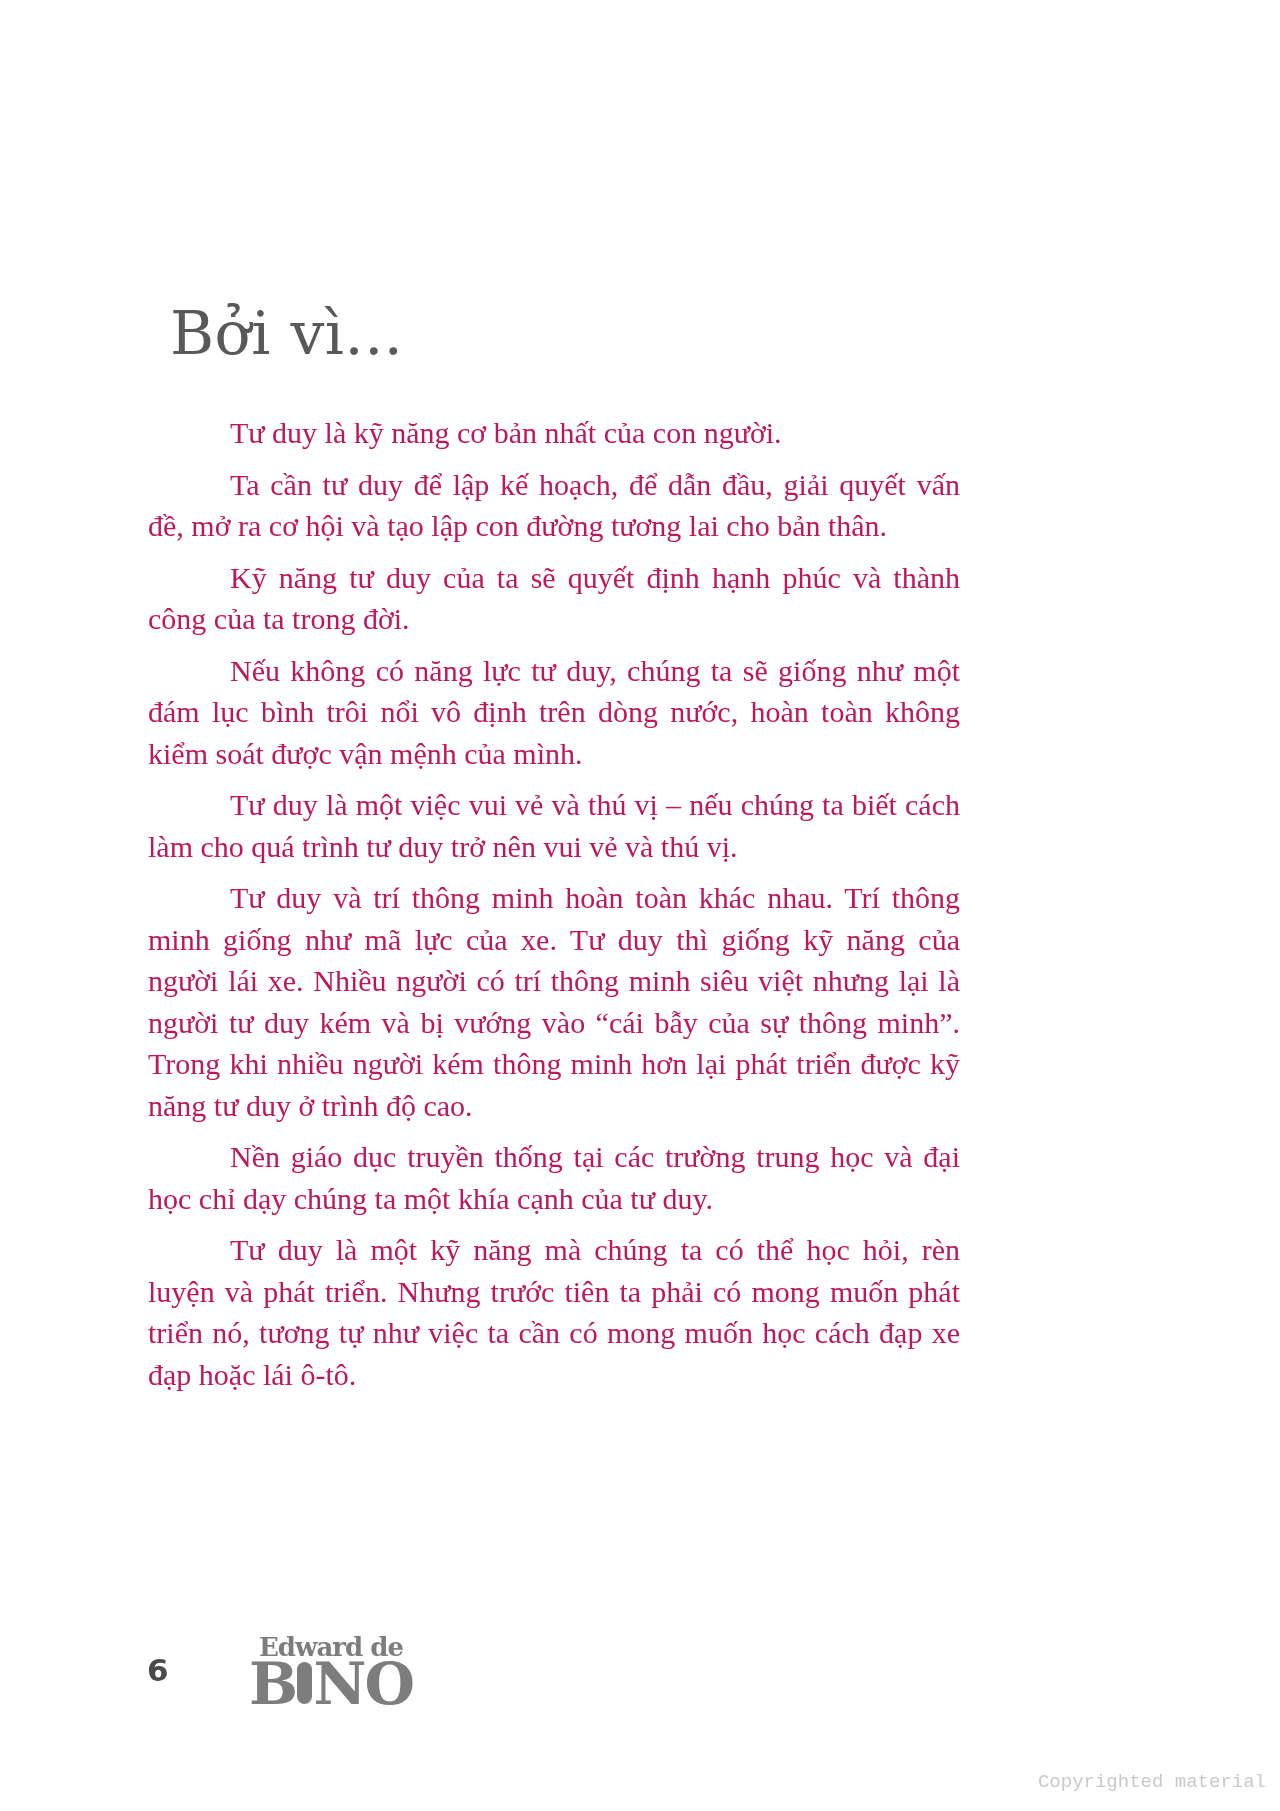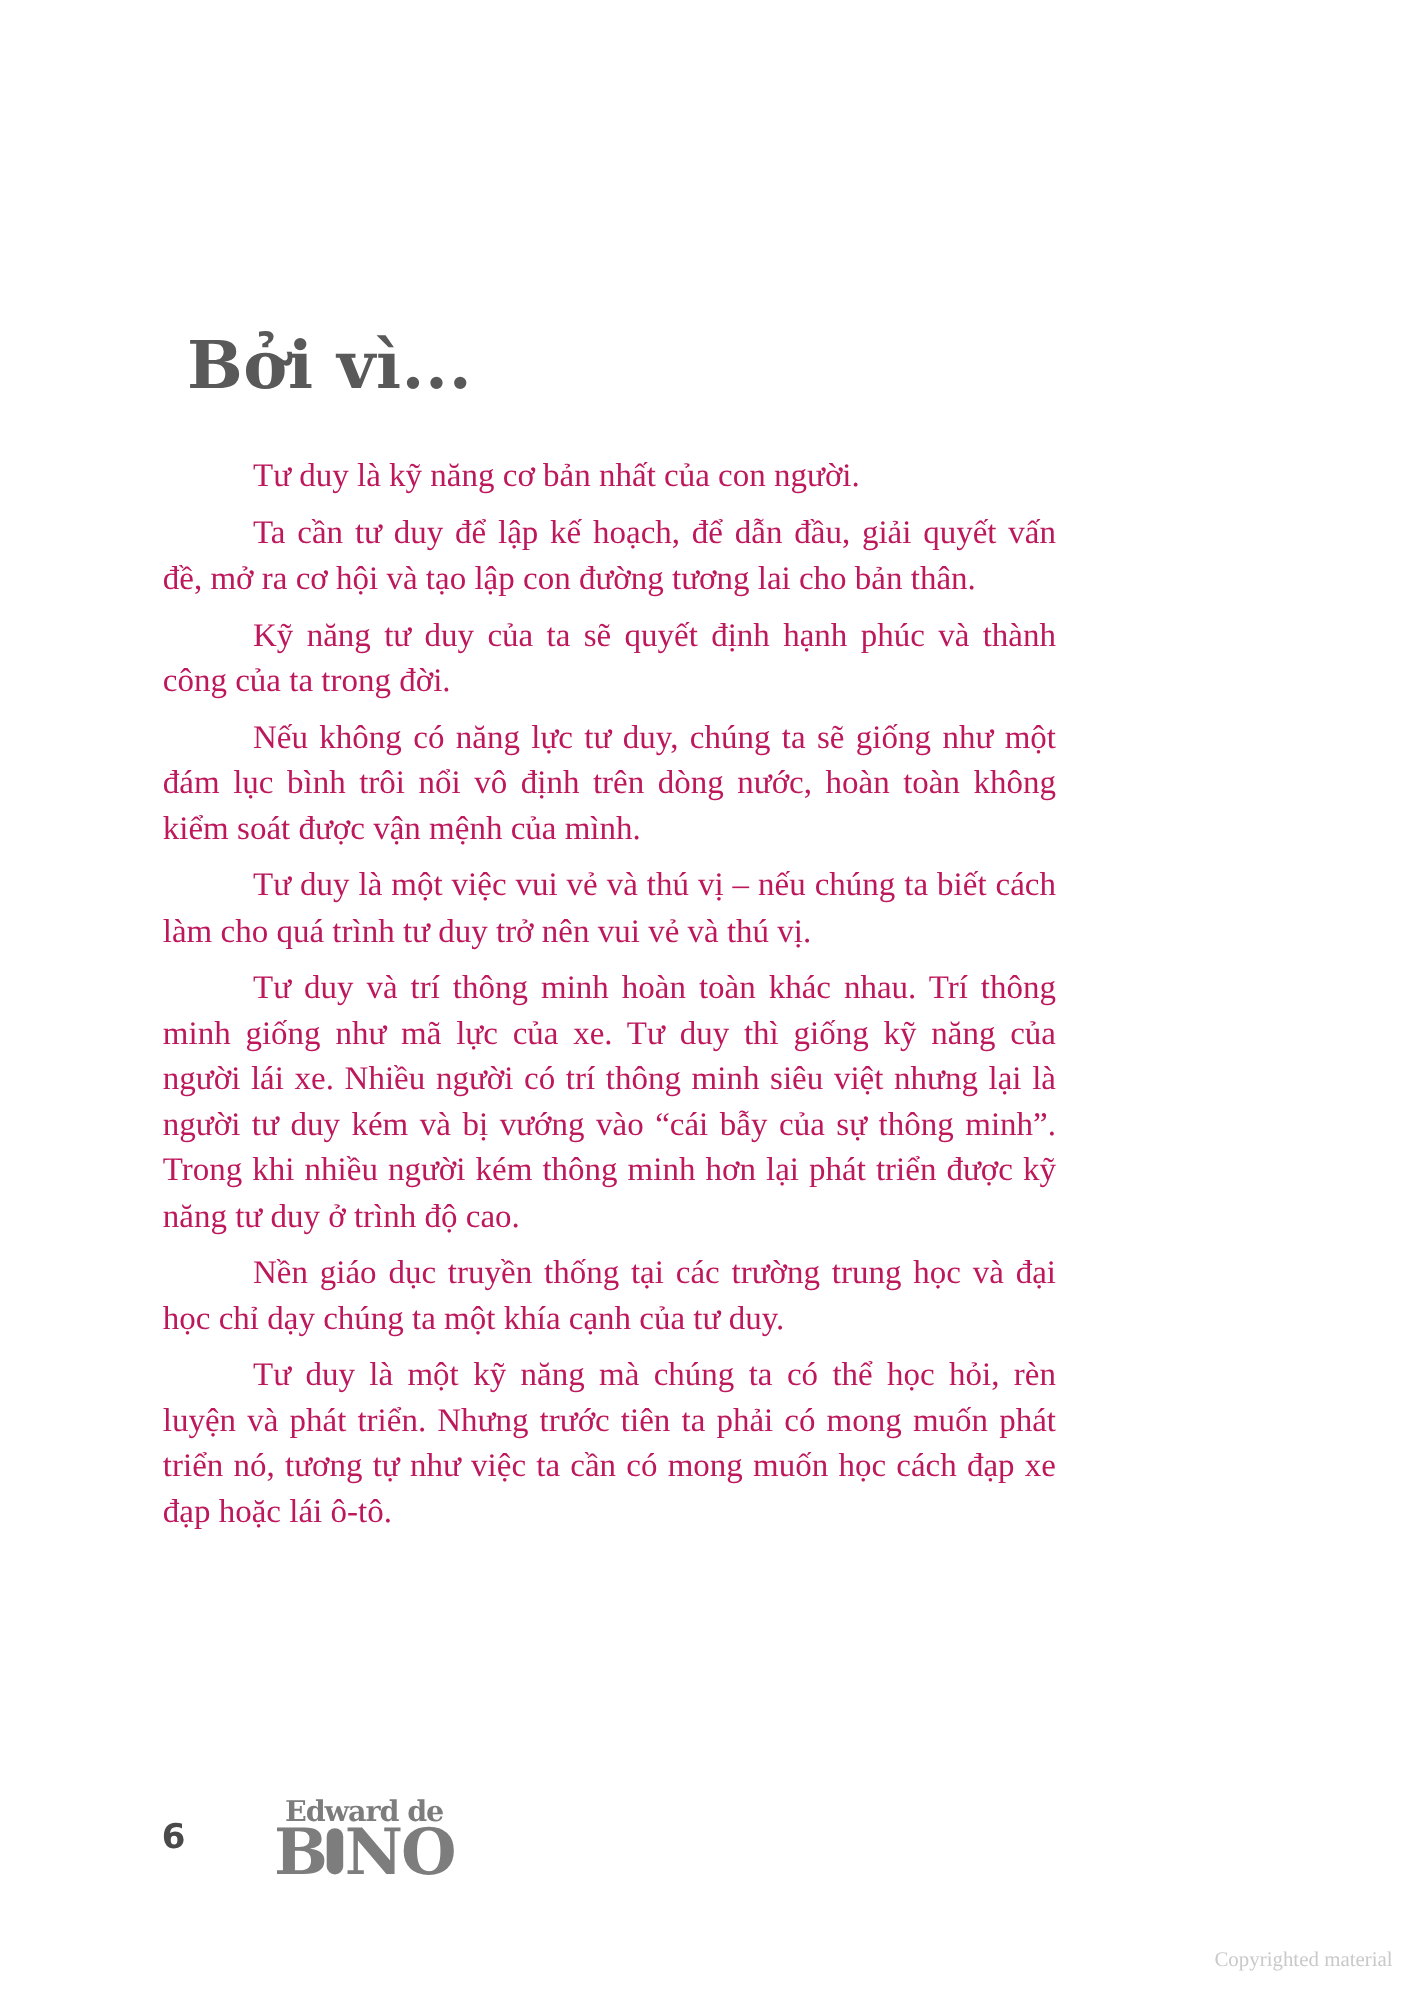--- a/index.html
+++ b/index.html
@@ -15,21 +15,21 @@
     position: absolute;
     inset: 0;
     background: #ffffff;
   }
   .chapter-title {
     position: absolute;
     left: 170px;
     top: 300px;
     margin: 0;
     font-family: "DejaVu Serif", "Liberation Serif", serif;
-    font-weight: bold;
+    font-weight: normal;
     font-size: 60px;
     line-height: 66px;
     color: #595959;
     letter-spacing: 0.5px;
   }
   .content {
     position: absolute;
     left: 148px;
     top: 412px;
     width: 812px;
@@ -114,21 +114,21 @@
     width: 0;
     height: 0;
     border-left: 6.5px solid transparent;
     border-right: 6.5px solid transparent;
     border-bottom: 13px solid #7d7d7d;
   }
   .watermark {
     position: absolute;
     right: 14px;
     top: 1771px;
-    font-family: Liberation Serif, serif;
+    font-family: Liberation Mono, monospace;
     font-size: 19px;
     color: #c9c9c9;
   }
 </style>
 </head>
 <body>
 
 <div class="page">
 
   <h1 class="chapter-title">Bởi vì...</h1>

